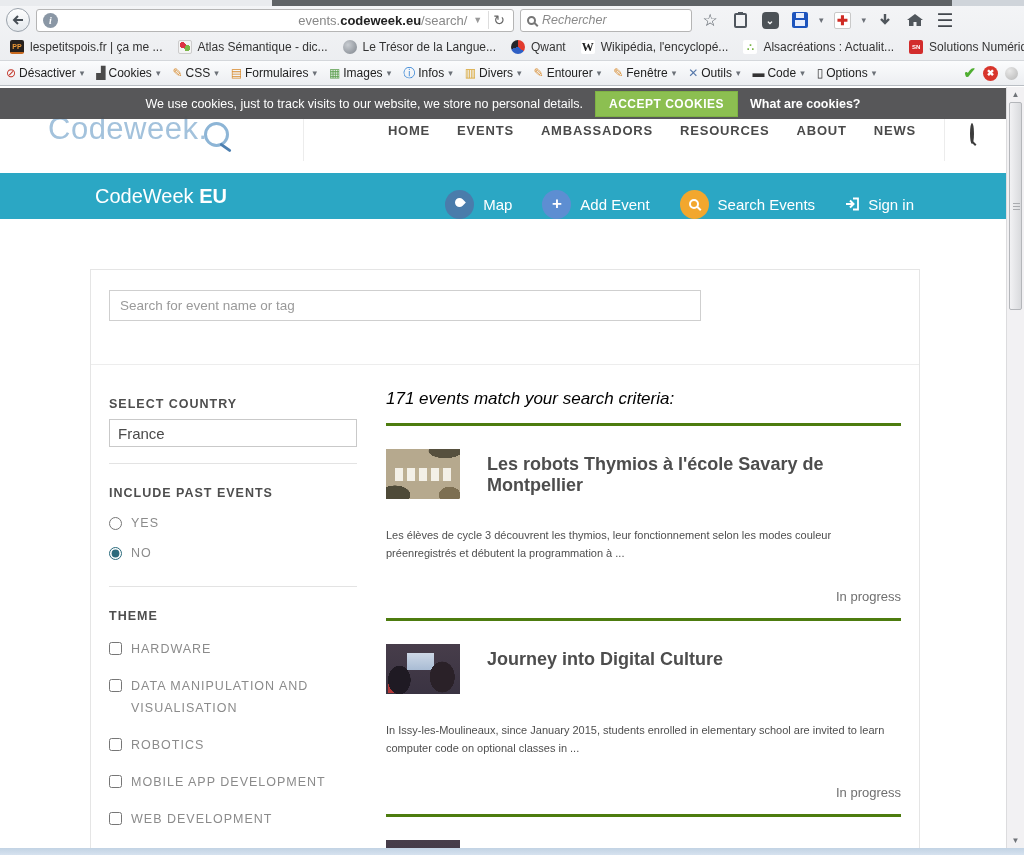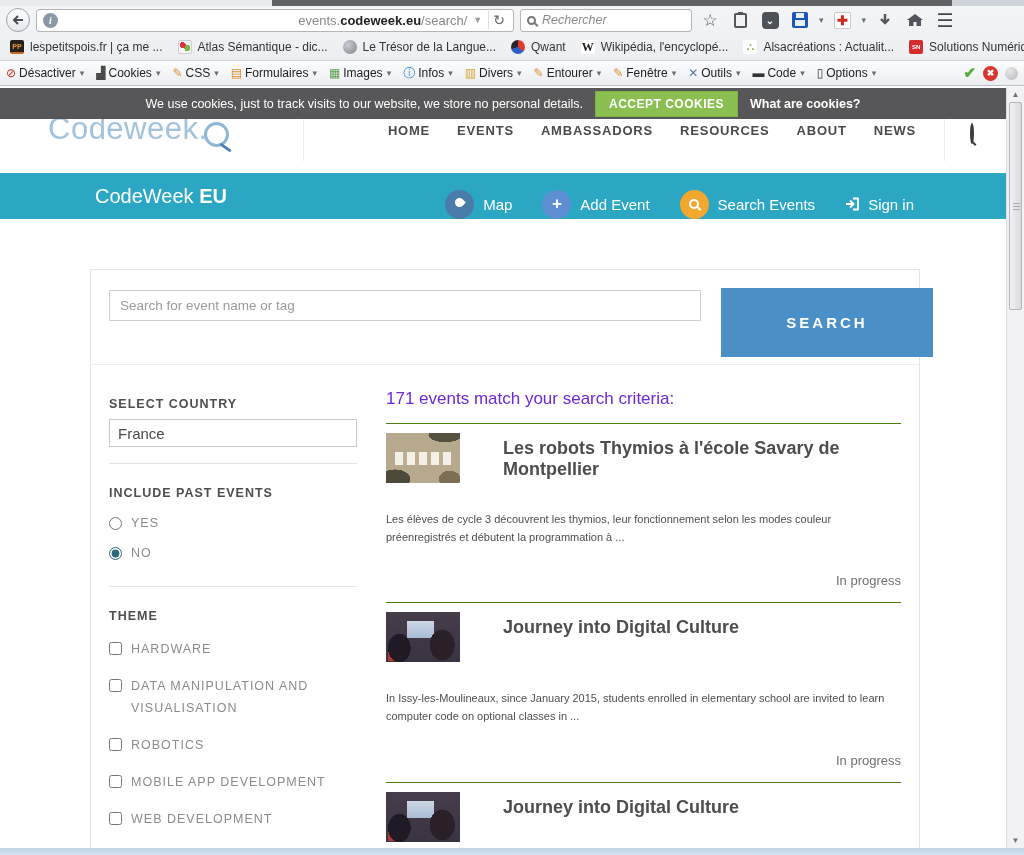--- a/index.html
+++ b/index.html
@@ -125,23 +125,23 @@
   .country-input { margin-top:8px; width:248px; height:28px; border:1px solid #c9c9c9; padding:0 8px; font-size:15px;
                    color:#4a4a4a; font-family:"Liberation Sans",sans-serif; }
   .side-hr { border:none; border-top:1px solid #e3e3e3; width:248px; margin:16px 0 0 0; }
   .opt-row { display:flex; align-items:center; gap:9px; margin-top:16px; font-size:12.5px; color:#8b8b8b; letter-spacing:1px; }
   .opt-row input { width:13px; height:13px; accent-color:#2b6a7c; }
   .chk-row { align-items:flex-start; line-height:1.7; }
   .chk-row input { margin-top:3px; }
   .mt20 { margin-top:22px; }
 
   .main-col { position:absolute; left:295px; top:24px; width:515px; }
-  .results-count { font-size:17px; color:#6d28d9; }
+  .results-count { font-size:17px; color:#000000;font-style:italic; }
   .event { margin-top:14px; }
-  .event-head { display:flex; gap:43px; align-items:flex-start; border-top:1px solid #4d7c0f; padding-top:9px; }
+  .event-head { display:flex; gap:27px; align-items:flex-start; border-top:3px solid #4d7c0f; padding-top:23px; }
   .thumb { width:74px; height:50px; flex:0 0 auto; background-repeat:no-repeat; }
   .thumb-thymio { background-image:
       radial-gradient(ellipse 26px 16px at 12% 92%, #4e4a38 59%, transparent 60%),
       radial-gradient(ellipse 18px 14px at 86% 92%, #7d6f52 59%, transparent 60%),
       radial-gradient(ellipse 28px 12px at 80% 4%, #56503e 59%, transparent 60%),
       repeating-linear-gradient(90deg, #f3f0e7 0 8px, #bdb093 8px 12px),
       linear-gradient(#b6a98e,#b6a98e);
     background-size:100% 100%,100% 100%,100% 100%,56px 13px,100% 100%;
     background-position:0 0,0 0,0 0,9px 19px,0 0; }
   .thumb-class { background-image:
@@ -366,21 +366,20 @@
             <span>Sign in</span>
           </span>
       </div>
     </div>
 
     <div class="content">
       <div class="container">
 
         <div class="search-section">
           <input class="event-search-input" type="text" placeholder="Search for event name or tag" style="">
-          <button class="search-btn">SEARCH</button>
         </div>
 
         <div class="cols">
           <div class="sidebar">
             <div class="flt-label">SELECT COUNTRY</div>
             <input class="country-input" type="text" value="France" style="">
             <hr class="side-hr">
 
             <div class="flt-label mt20">INCLUDE PAST EVENTS</div>
             <label class="opt-row">

